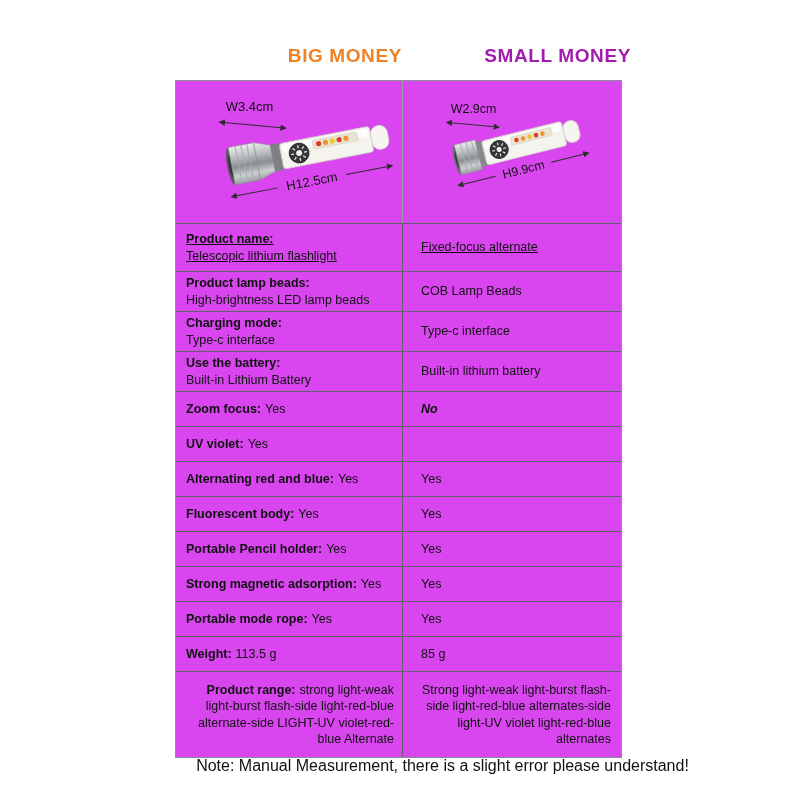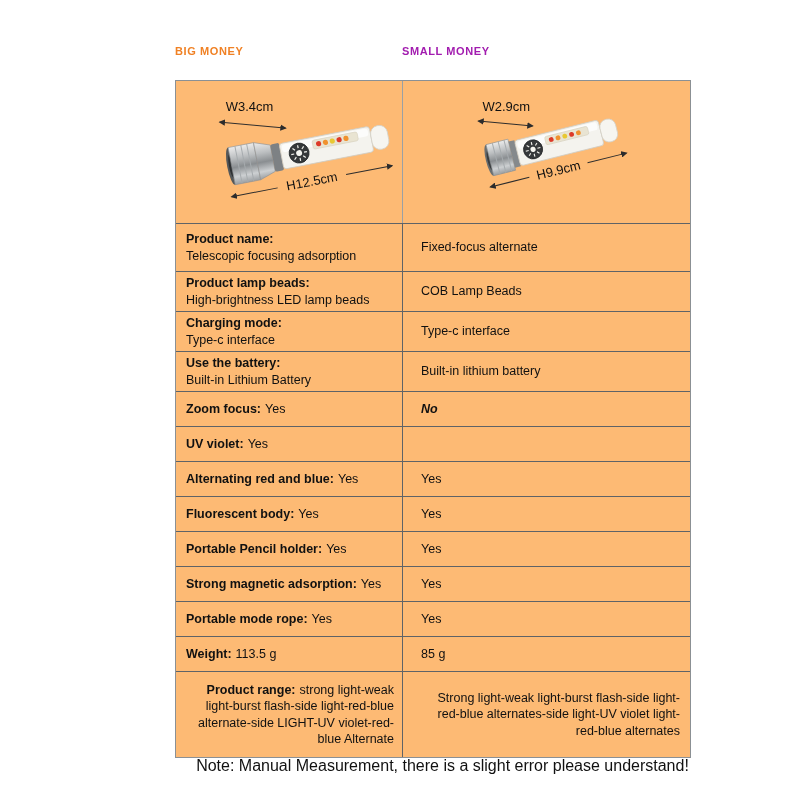--- a/index.html
+++ b/index.html
@@ -3,33 +3,33 @@
 <meta charset="utf-8">
 <style>
   * { margin:0; padding:0; box-sizing:border-box; }
   html,body { background:#ffffff; }
   body {
     width:800px; height:800px; position:relative;
     font-family:"Liberation Sans","DejaVu Sans",sans-serif;
     color:#111; overflow:hidden;
   }
   .titles { position:absolute; top:45px; left:175px; width:456px; display:flex; }
-  .titles .t { width:227px; text-align:left; font-size:11px; font-weight:700; letter-spacing:.6px; }
+  .titles .t { width:227px; text-align:right; font-size:19px; font-weight:700; letter-spacing:.6px; }
   .titles .t.tr { flex:1; }
 
-  .box { position:absolute; top:80px; left:175px; width:516px; border:1px solid #8b9094; background:#fdba74; }
+  .box { position:absolute; top:80px; left:175px; width:447px; border:1px solid #8b9094; background:#d946ef; }
 
   .panels { display:flex; height:142px; }
   .panel { width:227px; border-right:1px solid #9aa0a4; position:relative; }
   .panel.pr { flex:1; border-right:none; }
   .panel svg { display:block; width:100%; height:100%; }
   .panel text { font-family:"Liberation Sans","DejaVu Sans",sans-serif; font-size:13px; fill:#111; }
 
   .trow { display:flex; border-top:1px solid #5f6367; }
-  .h48 { min-height:48px; }
+  .h48 { min-height:48px;text-decoration:underline; }
   .h36 { min-height:36px; }
   .h35 { min-height:35px; }
   .h86 { min-height:86px;text-align:right; }
   .cell { display:flex; align-items:center; font-size:12.5px; }
   .cl { width:227px; border-right:1px solid #5f6367; padding:3px 8px 3px 10px; }
   .cr { flex:1; padding:3px 10px 3px 18px; }
   .txt { width:100%; line-height:1.32; }
   .lbl { font-weight:700; }
   .val { margin-left:4px; }
   .stacked .lbl, .stacked .val { display:block; margin-left:0; }
@@ -169,21 +169,21 @@
       </svg>
     </div>
   </div>
 
   <div>
 
     <div class="trow stacked h48">
       <div class="cell cl">
         <div class="txt">
             <span class="lbl">Product name:</span>
-            <span class="val">Telescopic focusing adsorption</span>
+            <span class="val">Telescopic lithium flashlight</span>
           </div>
       </div>
       <div class="cell cr">
           <span class="rval">Fixed-focus alternate</span>
         </div>
     </div>
 
     <div class="trow stacked h36">
       <div class="cell cl">
         <div class="txt">

